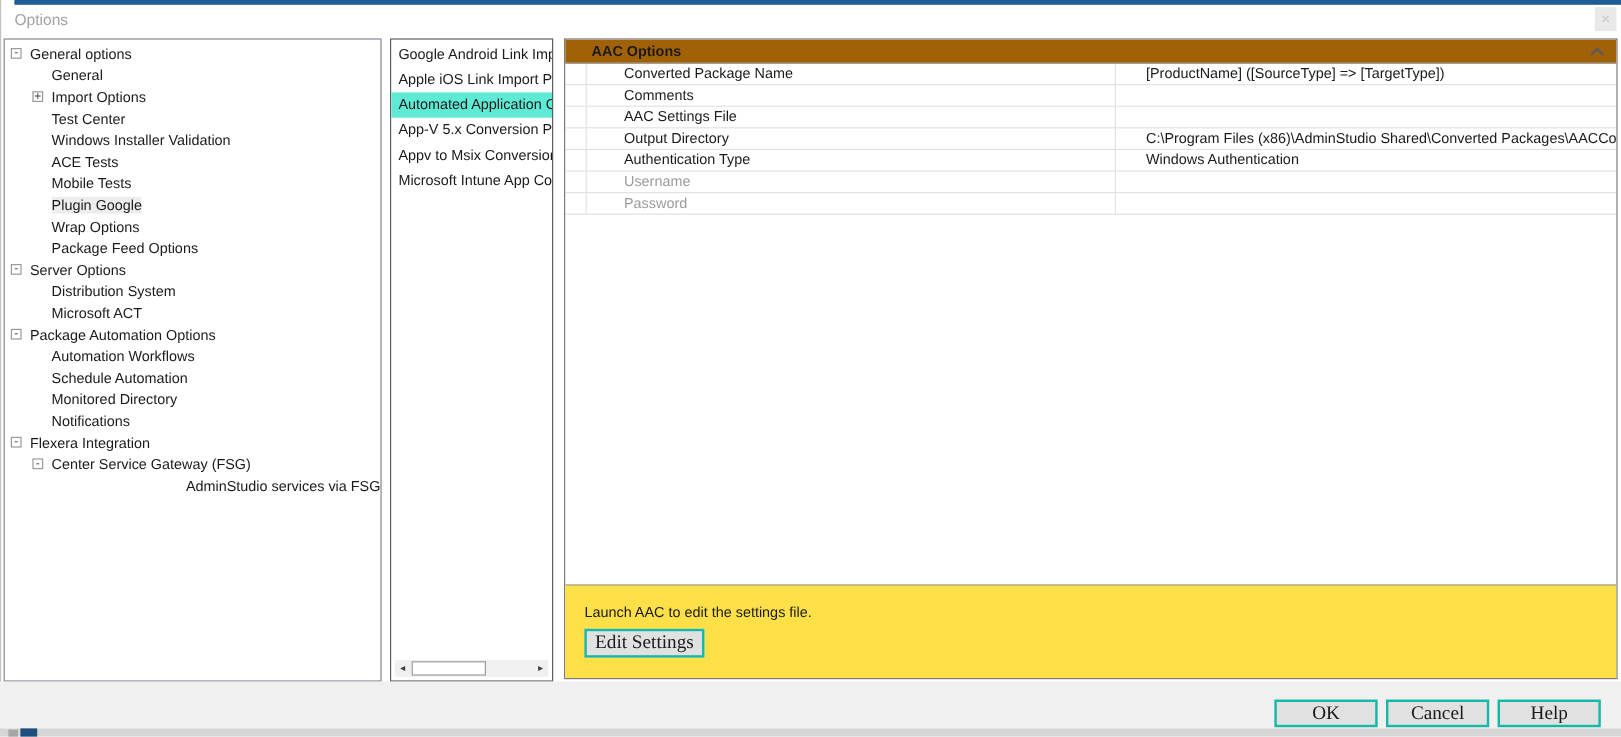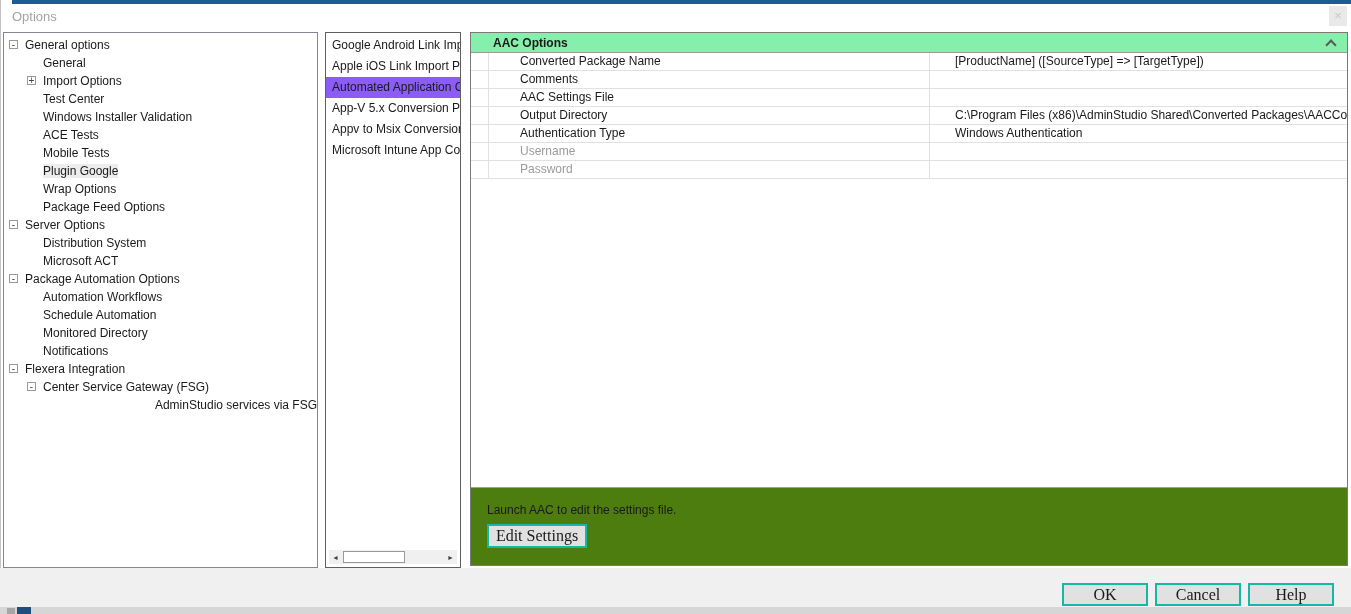--- a/index.html
+++ b/index.html
@@ -17,40 +17,40 @@
   .titem{position:relative;height:18px;line-height:18px;white-space:nowrap;}
   .titem.l0{padding-left:21px;} .titem.l1{padding-left:39px;} .titem.l2{padding-left:57px;text-align:right;}
   .exp{position:absolute;top:4px;width:9px;height:9px;border:1px solid #9a9a9a;background:#fff;
        font-size:10px;line-height:7px;text-align:center;color:#444;}
   .exp.e0{left:5px;} .exp.e1{left:23px;}
   .titem.sel .tlabel{background:#ededed;}
   
   .plugin-panel{position:absolute;left:325px;top:32px;width:136px;height:536px;background:#fff;
                 border:1px solid #5f5f5f;padding-top:2px;overflow:hidden;}
   .pitem{height:21px;line-height:21px;padding-left:6px;white-space:nowrap;overflow:hidden;}
-  .pitem.sel{background:#8b5cf6;}
+  .pitem.sel{background:#5eead4;}
   .hscroll{position:absolute;left:3px;right:3px;bottom:3px;height:14px;background:#f0f0f0;
            display:flex;align-items:center;}
   .sarrow{width:13px;height:13px;color:#3f3f3f;font-size:7px;text-align:center;line-height:13px;}
   .sarrow.right{margin-left:auto;}
   .sthumb{width:62px;height:12px;background:#fff;border:1px solid #9a9a9a;margin-left:1px;}
   
   .right-panel{position:absolute;left:470px;top:32px;width:878px;height:534px;background:#fff;
                border:1px solid #7a7a7a;overflow:hidden;}
-  .grid-header{position:relative;height:20px;line-height:20px;background:#86efac;
+  .grid-header{position:relative;height:20px;line-height:20px;background:#a16207;
                border-bottom:1px solid #9a9a9a;font-weight:bold;padding-left:22px;}
   .chevron{position:absolute;right:12px;top:8px;width:8px;height:8px;
            border-top:2px solid #5a5a5a;border-right:2px solid #5a5a5a;transform:rotate(-45deg);}
   .grow{display:flex;height:18px;line-height:17px;border-bottom:1px solid #e1e1e1;gap:19px;}
   .gutter{width:18px;border-right:1px solid #e1e1e1;flex:none;}
   .gname{width:422px;padding-left:12px;border-right:1px solid #e1e1e1;overflow:hidden;
          white-space:nowrap;flex:none;}
   .gval{flex:1;padding-left:6px;overflow:hidden;white-space:nowrap;}
   .grow.dis .gname{color:#9b9b9b;}
-  .launch-section{position:absolute;left:0;right:0;top:454px;bottom:0;background:#4d7c0f;
+  .launch-section{position:absolute;left:0;right:0;top:454px;bottom:0;background:#fde047;
                   border-top:1px solid #a0a0a0;padding:15px 0 0 16px;}
   .win-btn{height:24px;background:#e1e1e1;border:2px solid #14b8a6;font-size:16px;
            font-family:Liberation Serif, serif;color:#1a1a1a;}
   .edit-btn{width:100px;margin-top:7px;display:block;}
   
   .lower{position:absolute;left:0;top:568px;width:100%;height:39px;background:#f0f0f0;}
   .fbtn{position:absolute;top:583px;width:86px;height:23px;}
   .fbtn.ok{left:1062px;} .fbtn.cancel{left:1155px;text-align:center;} .fbtn.help{left:1248px;}
   .bottom-strip{position:absolute;left:0;top:607px;width:100%;height:7px;background:#d6d6d6;}
   .tile-gray{position:absolute;left:7px;top:608px;width:8px;height:6px;background:#a6a6a6;}

